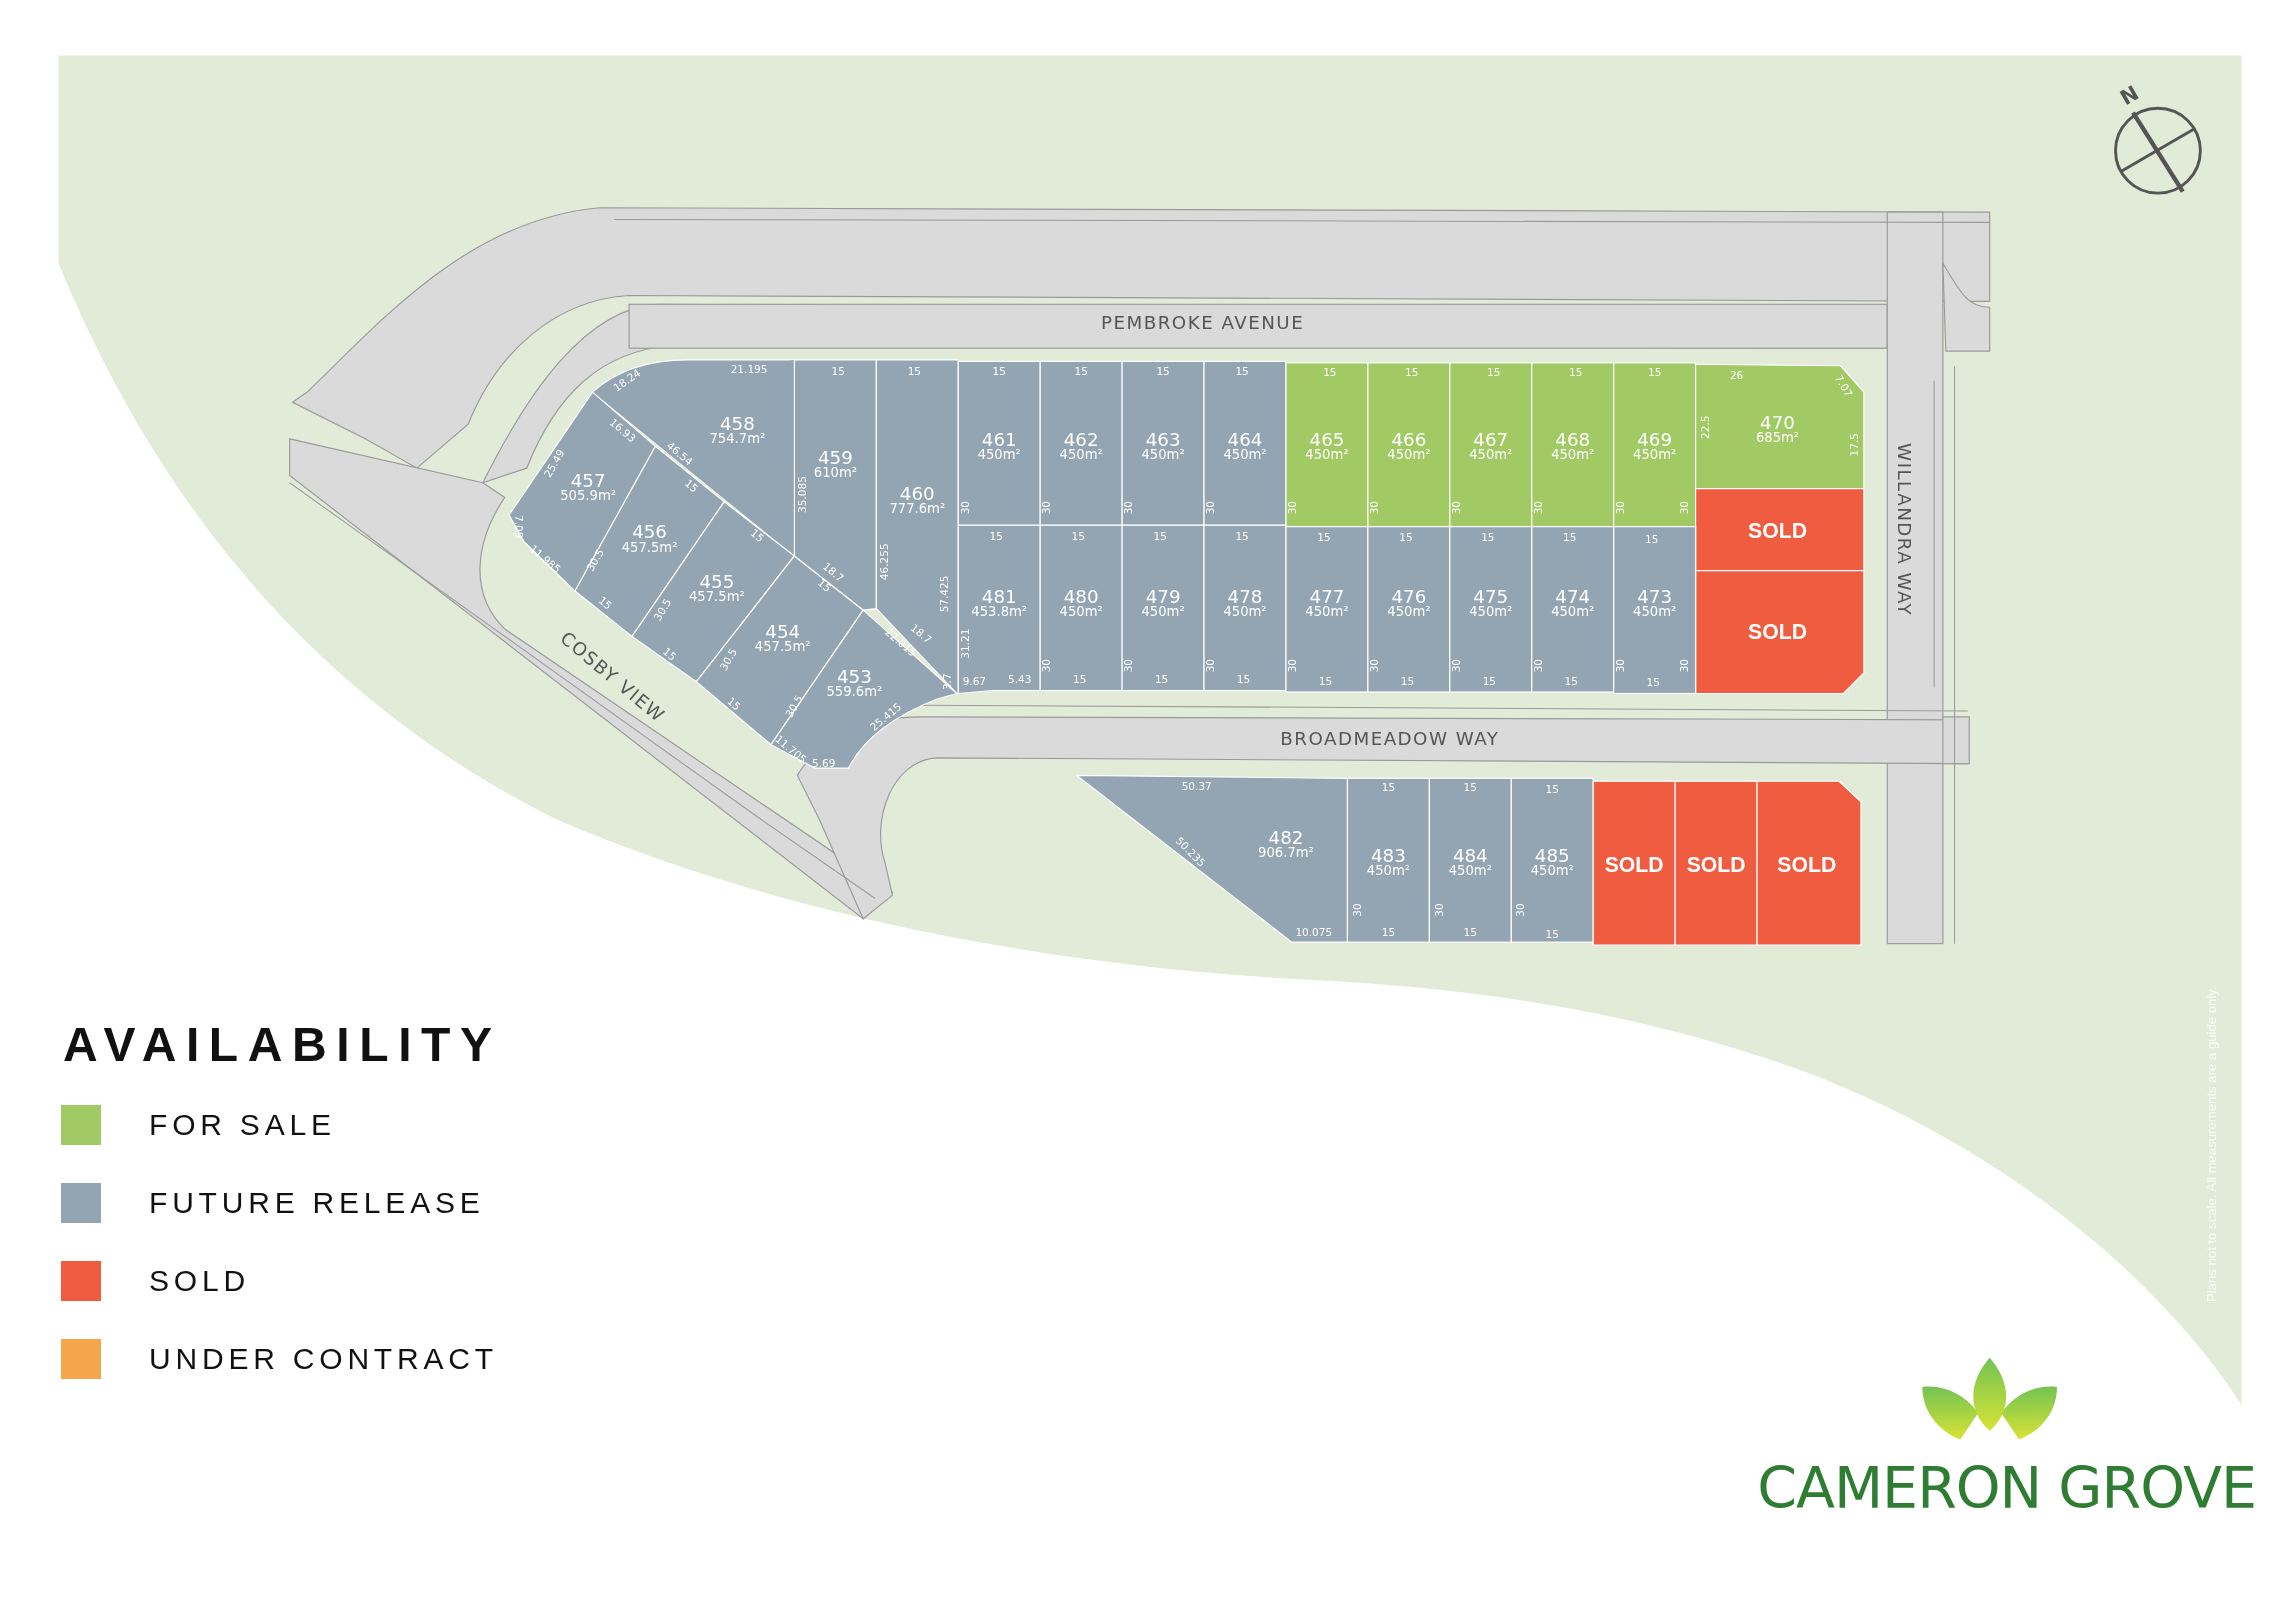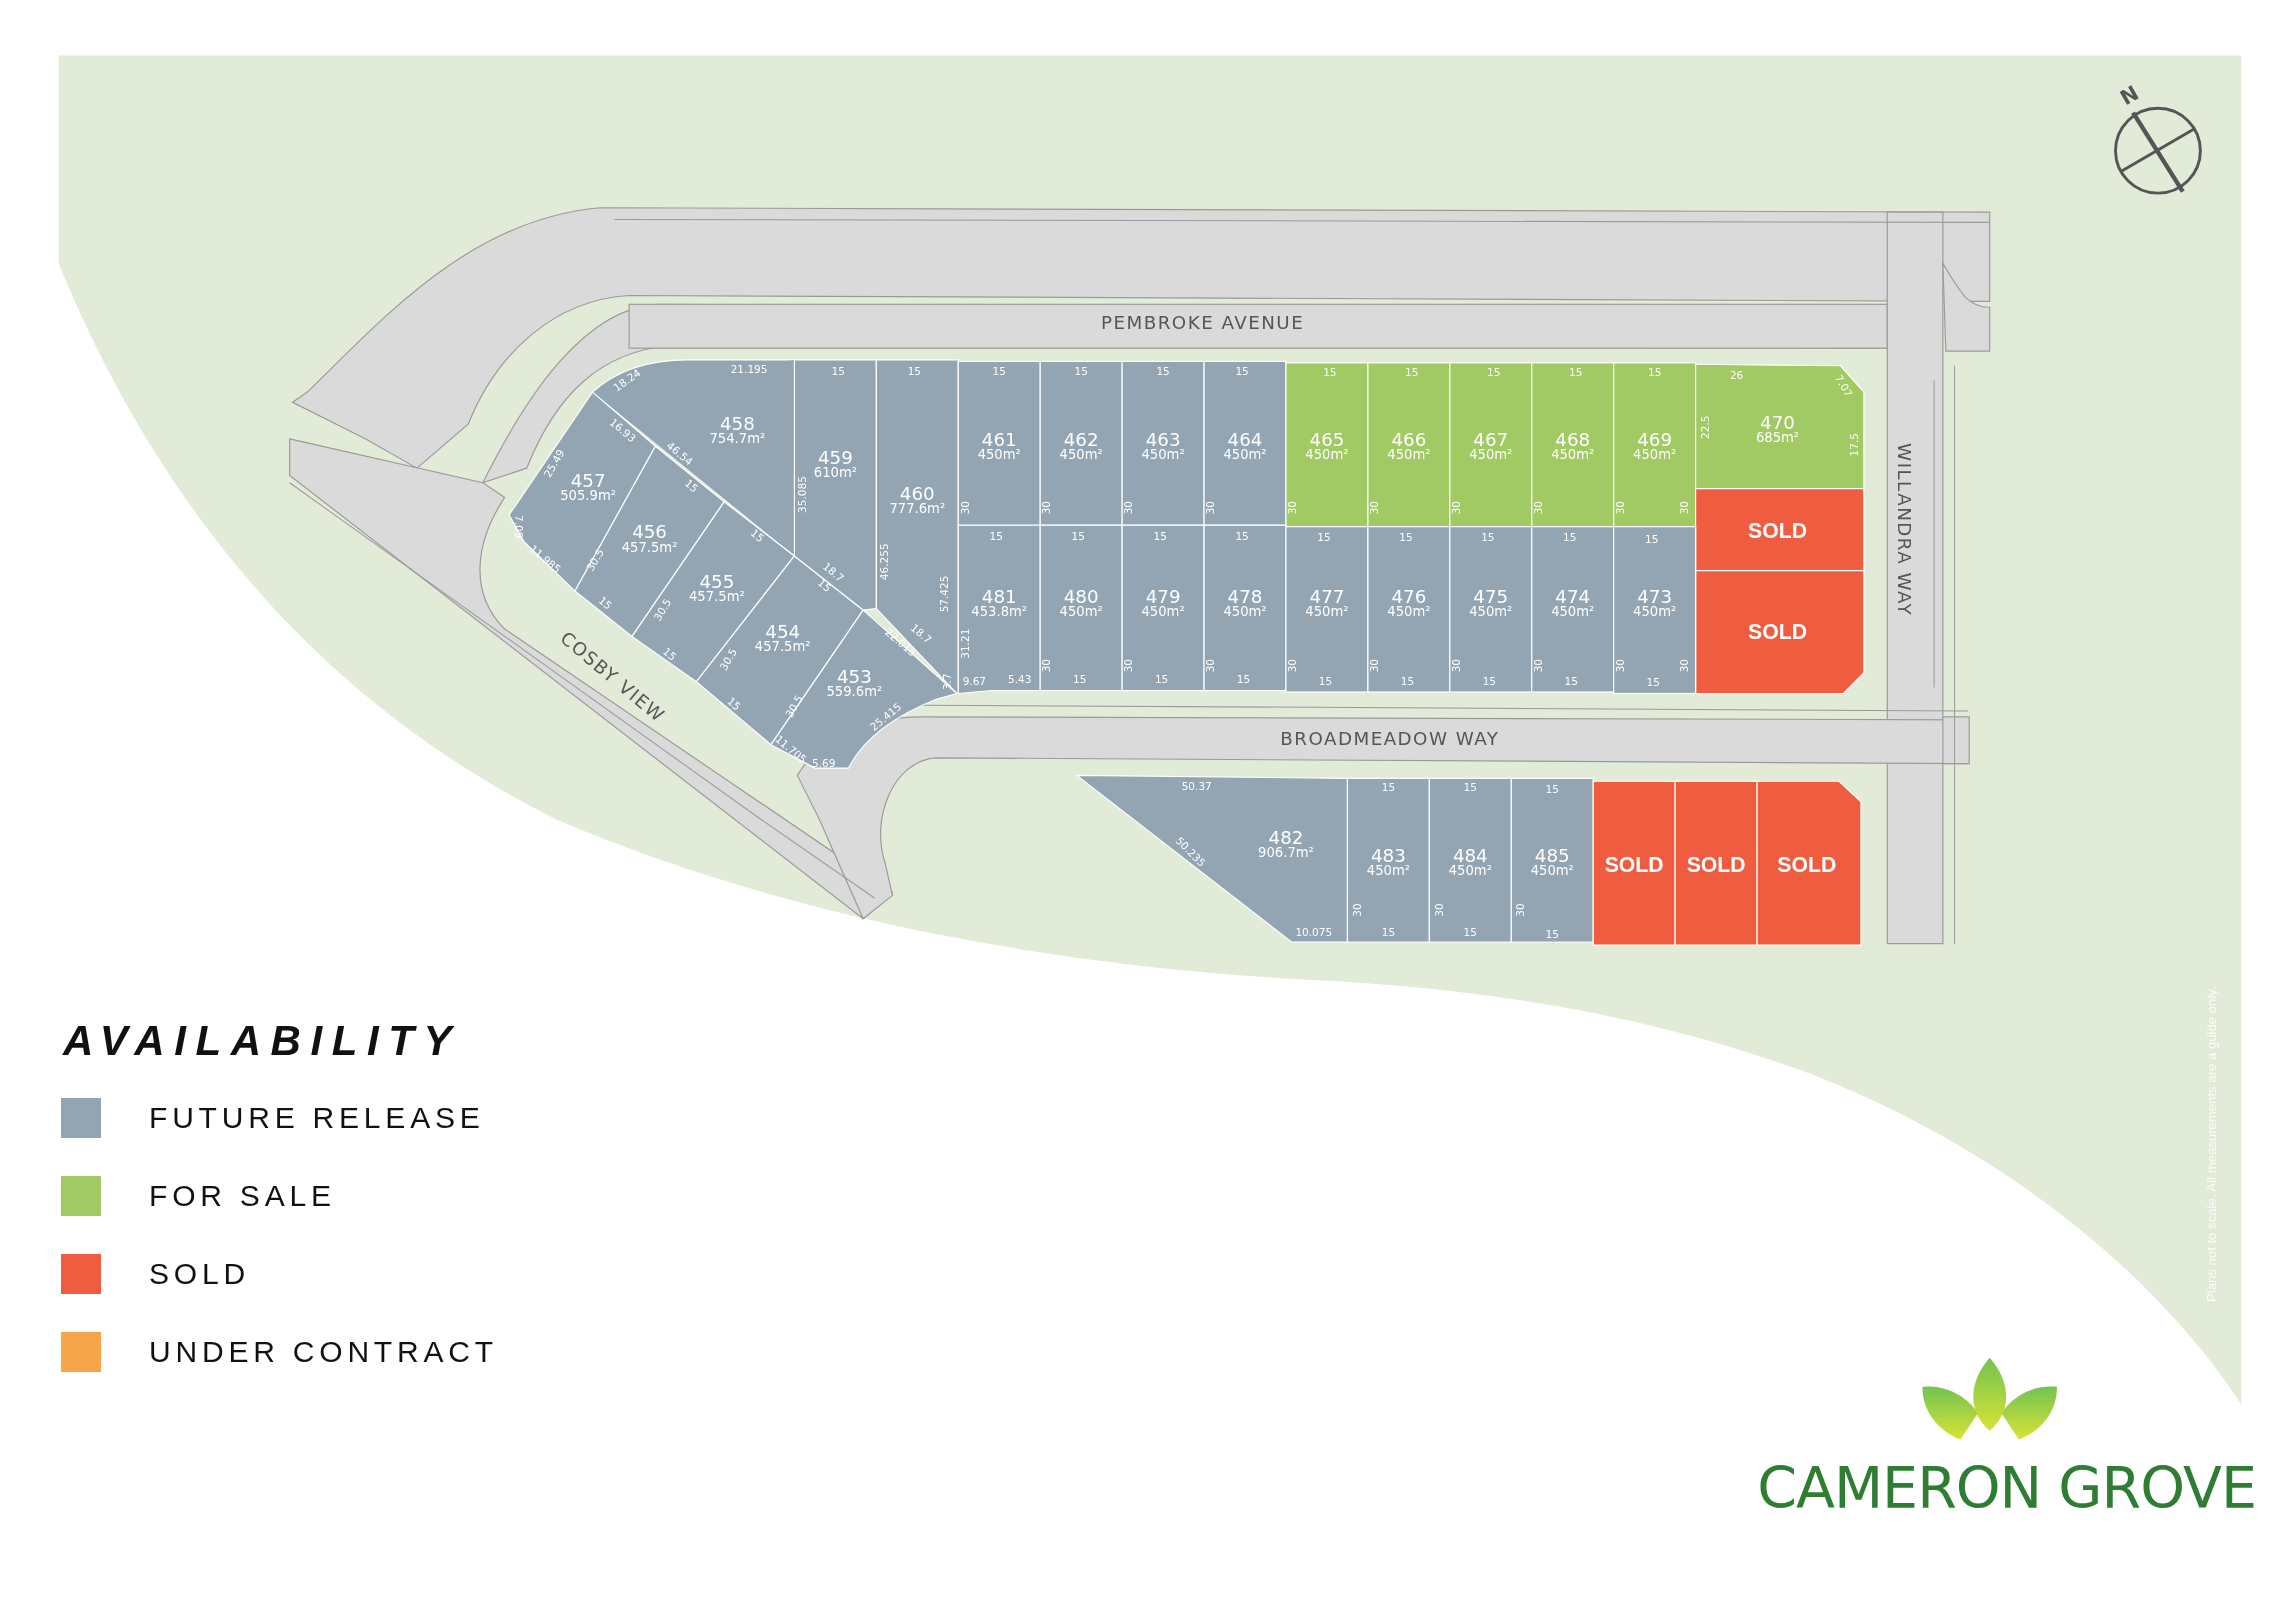--- a/index.html
+++ b/index.html
@@ -5,21 +5,21 @@
   html,body{margin:0;padding:0;background:#ffffff;}
   body{width:2294px;height:1621px;overflow:hidden;position:relative;font-family:"Liberation Sans",sans-serif;}
   #map{position:absolute;left:0;top:0;width:2294px;height:1621px;}
   .lot-num{font-family:"DejaVu Sans",sans-serif;font-size:12.5px;fill:#ffffff;text-anchor:middle;}
   .lot-area{font-family:"DejaVu Sans",sans-serif;font-size:9px;fill:#ffffff;text-anchor:middle;}
   .dim{font-family:"DejaVu Sans",sans-serif;font-size:7.2px;fill:#ffffff;text-anchor:middle;}
   .sold-lbl{font-family:"Liberation Sans",sans-serif;font-weight:bold;font-size:14.5px;fill:#ffffff;text-anchor:middle;}
   .street{font-family:"DejaVu Sans",sans-serif;font-size:12.5px;fill:#555555;letter-spacing:1px;text-anchor:middle;}
   .disclaimer{font-family:"Liberation Sans",sans-serif;font-size:9px;fill:#ffffff;opacity:.85;}
   .legend{position:absolute;left:61px;top:1017px;}
-  .legend-title{font-family:"Liberation Sans",sans-serif;font-weight:bold;font-size:42px;letter-spacing:9.6px;color:#111;margin:0 0 32.5px 1.9px;font-style:italic;}
+  .legend-title{font-family:"Liberation Sans",sans-serif;font-weight:bold;font-size:48px;letter-spacing:9.6px;color:#111;margin:0 0 32.5px 1.9px;}
   .legend-item{display:flex;align-items:center;height:40px;margin-bottom:38px;}
   .swatch{width:40px;height:40px;margin-right:48px;}
   .legend-label{font-family:"Liberation Sans",sans-serif;font-size:30px;letter-spacing:4.8px;color:#111;}
   .logo{position:absolute;left:1740px;top:1355px;width:516px;text-align:right;}
   .logo-name{font-family:"DejaVu Sans",sans-serif;font-size:57px;color:#2e7d32;letter-spacing:-1px;line-height:59px;margin-top:3.8px;}
   .logo-sub{font-family:"DejaVu Sans",sans-serif;font-weight:bold;font-size:34px;color:#43a047;letter-spacing:21px;margin-left:21px;line-height:44px;}
 </style>
 </head>
 <body>
 
@@ -296,26 +296,26 @@
   <g fill="url(#leafG)" opacity="0.95">
     <path d="M1314 948 C1330 946 1345 955 1352 966 L1340 984 C1325 978 1314 965 1314 948 Z"></path>
     <path d="M1406 948 C1390 946 1375 955 1368 966 L1380 984 C1395 978 1406 965 1406 948 Z"></path>
     <path d="M1360 928 C1345 945 1345 965 1360 978 C1375 965 1375 945 1360 928 Z"></path>
   </g>
 </svg>
 
 <div class="legend">
   <div class="legend-title">AVAILABILITY</div>
   <div class="legend-item">
+    <div class="swatch" style="background:#a1c964"></div>
+    <span class="legend-label">FOR SALE</span>
+  </div>
+  <div class="legend-item">
     <div class="swatch" style="background:#93a5b2"></div>
     <span class="legend-label">FUTURE RELEASE</span>
-  </div>
-  <div class="legend-item">
-    <div class="swatch" style="background:#a1c964"></div>
-    <span class="legend-label">FOR SALE</span>
   </div>
   <div class="legend-item">
     <div class="swatch" style="background:#f05c40"></div>
     <span class="legend-label">SOLD</span>
   </div>
   <div class="legend-item">
     <div class="swatch" style="background:#f5a64b"></div>
     <span class="legend-label">UNDER CONTRACT</span>
   </div>
 </div>

